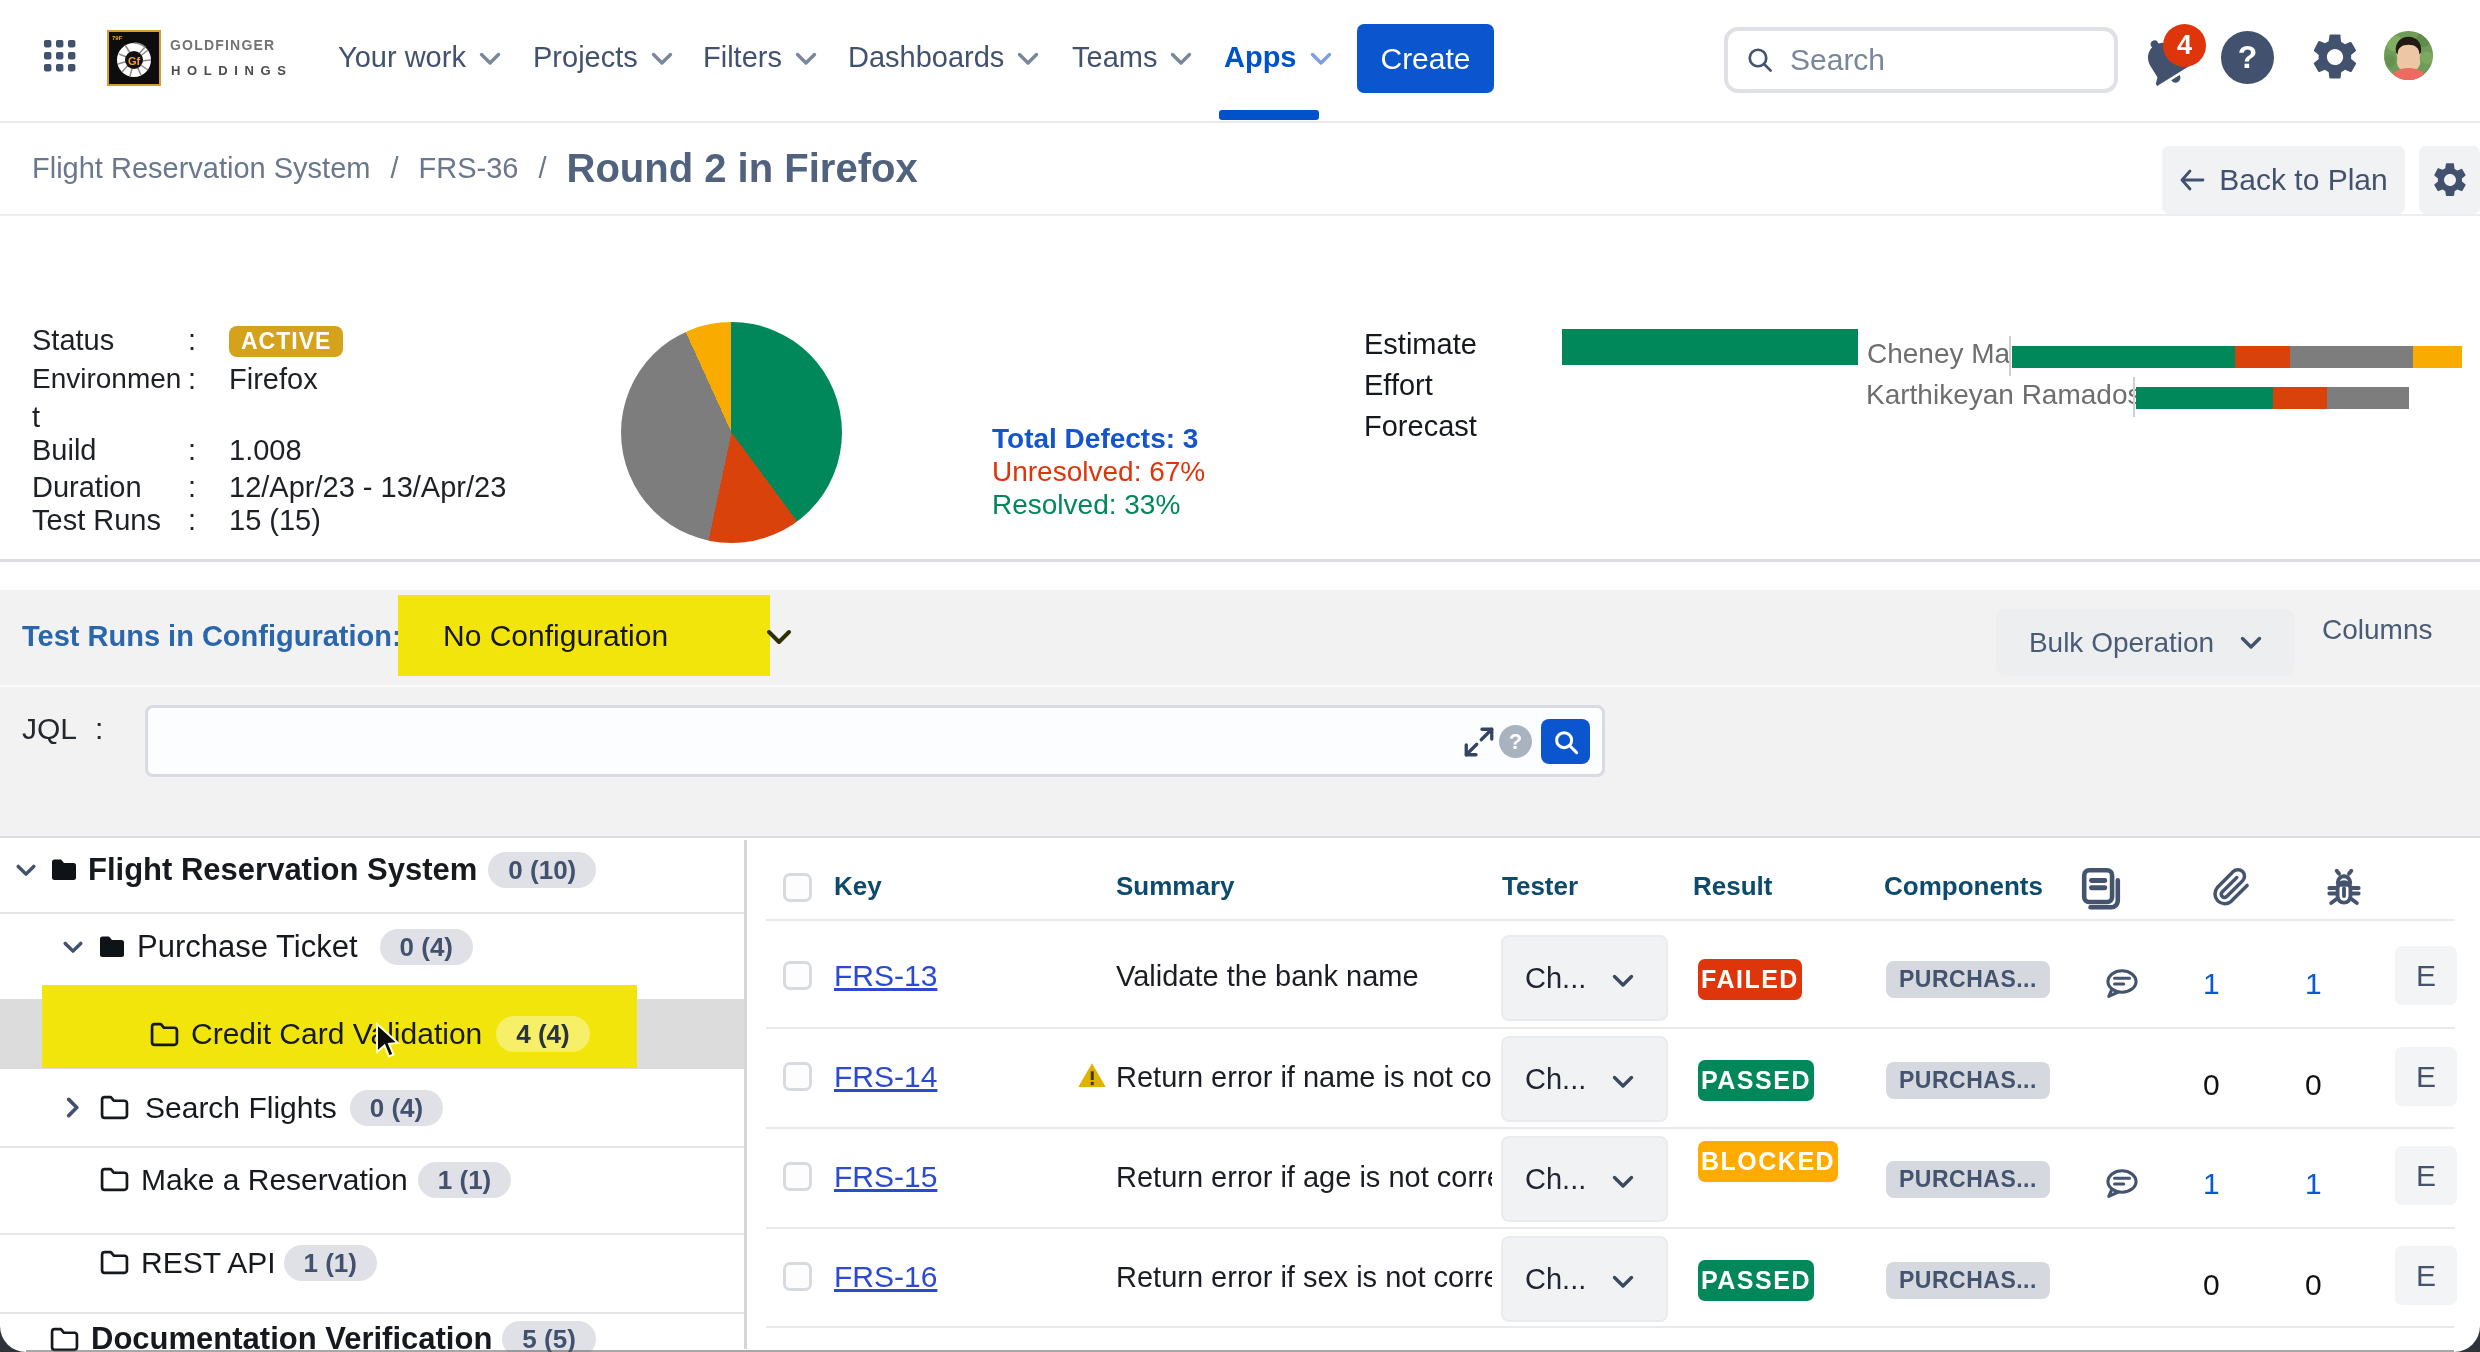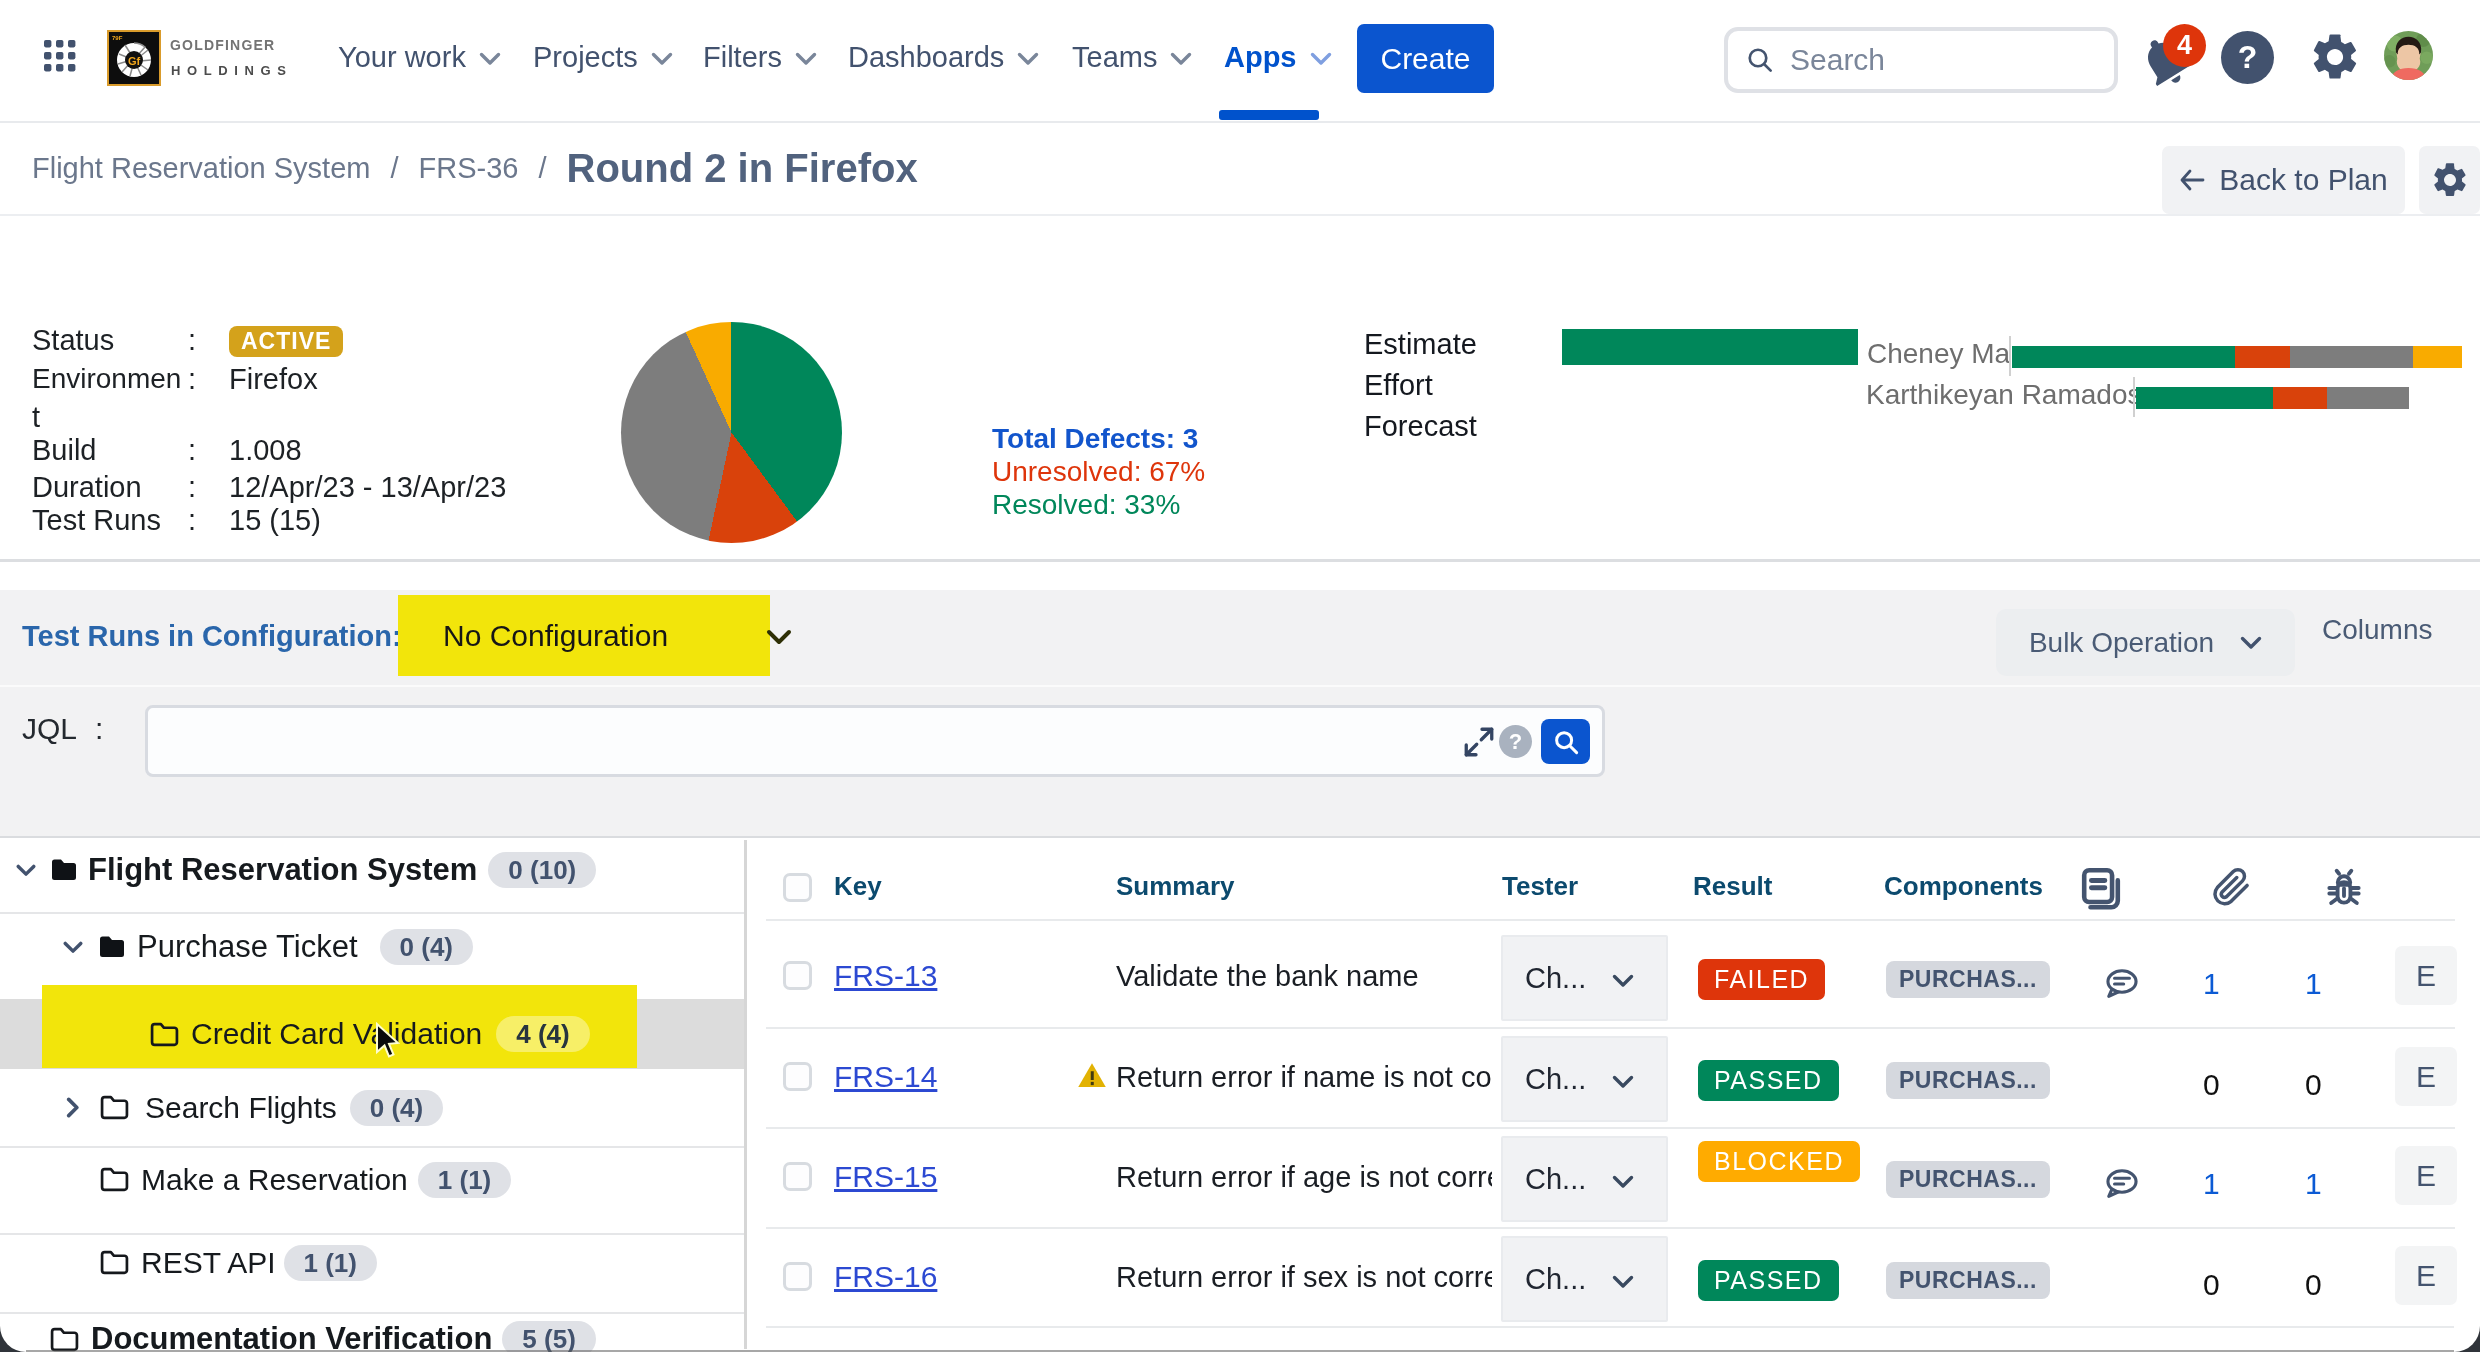--- a/index.html
+++ b/index.html
@@ -55,24 +55,24 @@
 .treerow .nm { font-size:31px; color:#161a1e; white-space:nowrap; }
 .treerow .nm.b { font-weight:700; }
 .tbadge { height:36px; padding:0 20px; background:#dfe1e6; border-radius:18px; font-size:26px; font-weight:700; color:#42526e; line-height:36px; white-space:nowrap; }
 .tdivider { position:absolute; left:0; width:744px; height:2px; background:#e5e6e8; }
 
 .rowline { position:absolute; left:766px; width:1689px; height:2px; background:#e8eaec; }
 .thead { position:absolute; font-size:26px; font-weight:700; color:#0c4a6e; white-space:nowrap; }
 .checkbox { position:absolute; width:29px; height:29px; border:3px solid #d7dbe0; border-radius:7px; background:#fdfdfe; }
 .frslink { position:absolute; font-size:30px; color:#2c49d2; text-decoration:underline; }
 .summ { position:absolute; left:1116px; width:376px; overflow:hidden; font-size:29px; color:#1a1e24; white-space:nowrap; }
-.chdd { position:absolute; left:1501px; width:167px; height:86px; background:#f1f2f4; border:2px solid #e9ebee; border-radius:2px; display:flex; align-items:center; }
+.chdd { position:absolute; left:1501px; width:167px; height:86px; background:#f1f2f4; border:2px solid #e9ebee; border-radius:8px; display:flex; align-items:center; }
 .chdd span { margin-left:22px; font-size:29px; color:#202631; }
 .chdd svg { margin-left:26px; margin-top:5px; }
-.rbadge { position:absolute; left:1698px; height:41px; border-radius:7px; color:#fff; font-size:25px; font-weight:400; letter-spacing:1.5px; line-height:41px; padding:0 16px; }
+.rbadge { position:absolute; left:1698px; height:41px; border-radius:7px; color:#fff; font-size:25px; font-weight:700; letter-spacing:1.5px; line-height:41px; padding:0 3px; }
 .cpill { position:absolute; left:1886px; height:37px; background:#d5d8de; border-radius:8px; color:#44546f; font-size:23px; font-weight:700; letter-spacing:0.5px; line-height:37px; padding:0 13px; }
 .num { position:absolute; font-size:30px; }
 .ebtn { position:absolute; left:2395px; width:62px; height:59px; background:#f3f4f5; border-radius:7px; color:#44546f; font-size:30px; display:flex; align-items:center; justify-content:center; }
 
 .corner { position:absolute; width:26px; height:26px; background:#30343a; bottom:0; }
 .corner .in { position:absolute; width:26px; height:26px; background:#fff; }
 </style>
 </head>
 <body>
 <div id="page">

